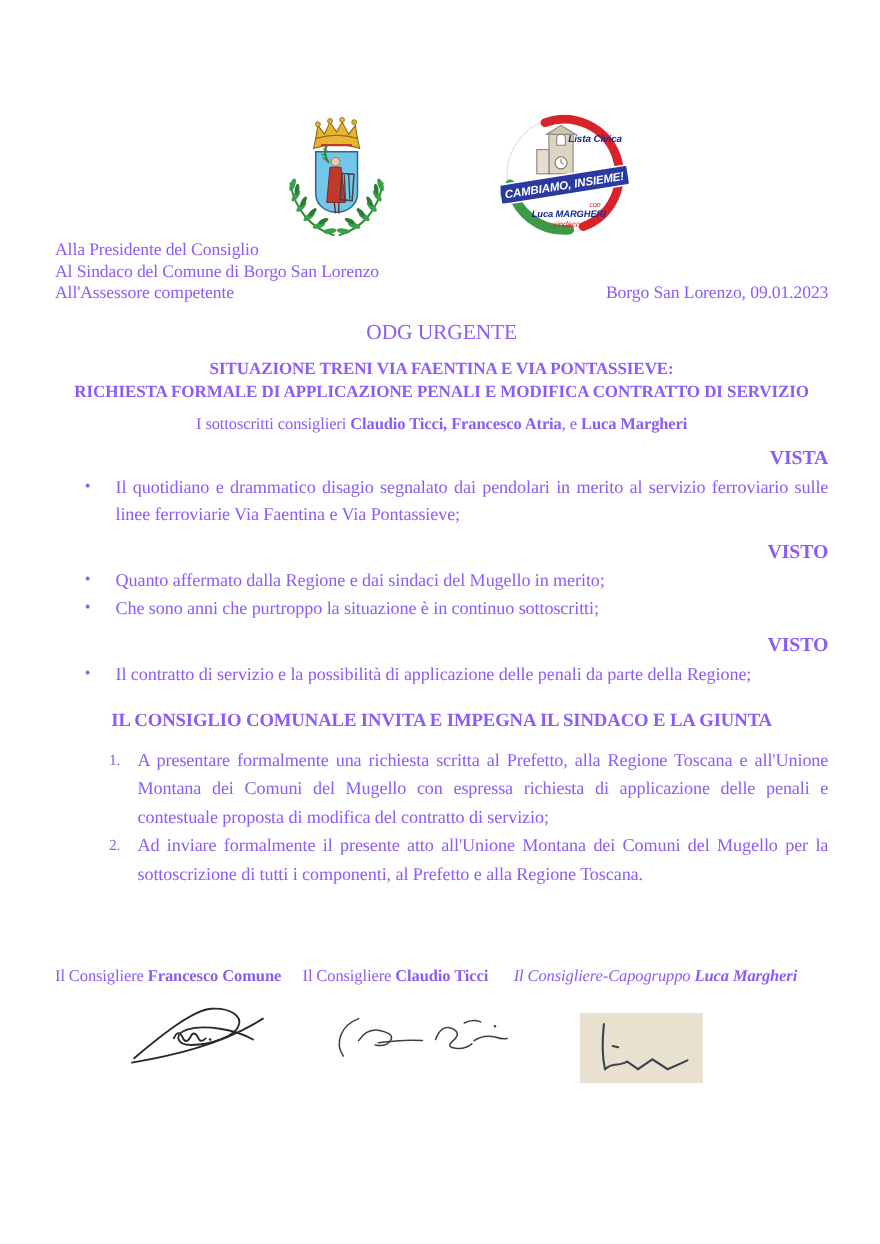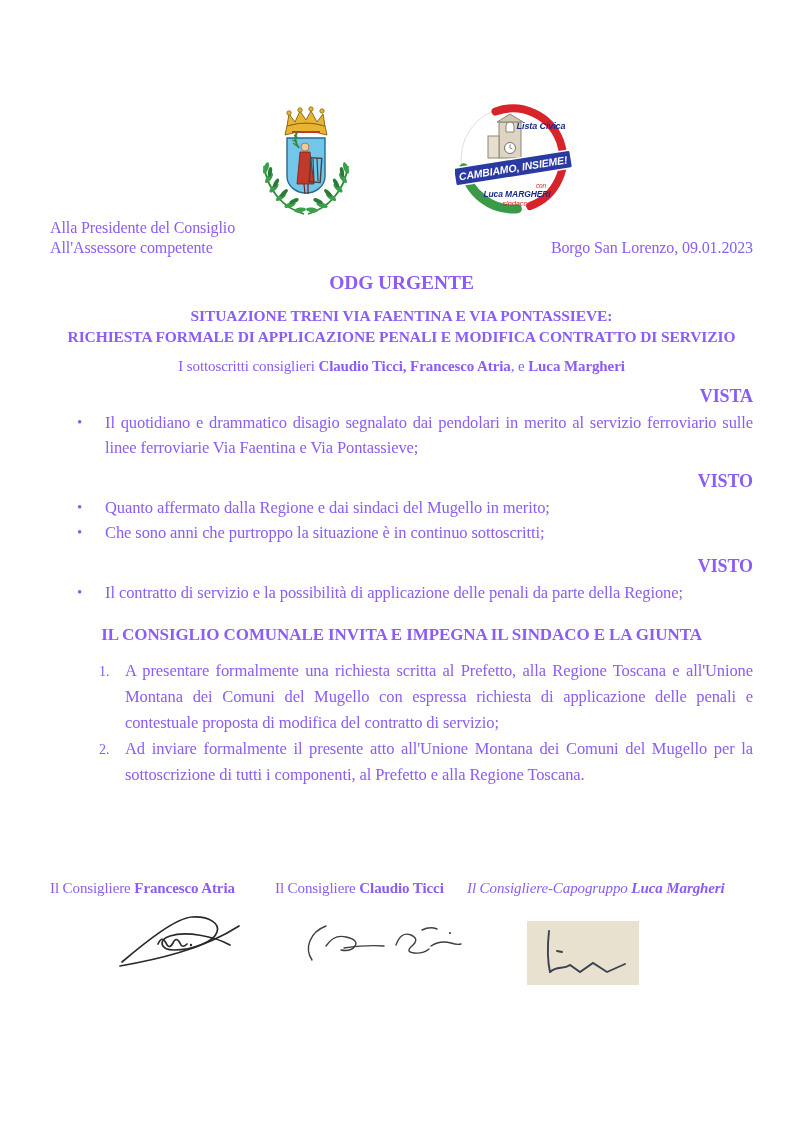--- a/index.html
+++ b/index.html
@@ -15,21 +15,21 @@
   }
   .header { position: relative; height: 218px; }
   .coat-of-arms { position: absolute; left: 252px; top: 102px; }
   .lista-civica { position: absolute; left: 455px; top: 104px; }
 
   .content { margin: 0 47px 0 50px; }
 
   .recipients { font-size: 16px; line-height: 19.5px; }
   .recipient-line3 { display: flex; justify-content: space-between; }
 
-  .doc-title { text-align: center; font-weight: bold; font-size: 19.5px; margin-top: 15px; }
+  .doc-title { text-align: center; font-weight: normal; font-size: 19.5px; margin-top: 15px; }
   .doc-subtitle { text-align: center; font-weight: bold; font-size: 15.5px; line-height: 21px; margin-top: 11px; }
   .intro { text-align: center; font-size: 15px; margin-top: 11px; }
 
   .section-heading { text-align: right; font-weight: bold; font-size: 18px; margin-top: 11px; }
   ul.bullets { list-style: none; margin: 3px 0 0 0; padding: 0; }
   ul.bullets li {
     position: relative; padding-left: 55px;
     font-size: 16.5px; line-height: 25px; text-align: justify;
   }
   ul.bullets li::before {
@@ -140,20 +140,21 @@
       <text x="86" y="84" text-anchor="middle" font-family="Liberation Sans, sans-serif" font-size="6.5" font-style="italic" fill="#d8232a">con</text>
       <text x="62" y="93" text-anchor="middle" font-family="Liberation Sans, sans-serif" font-size="8.5" font-weight="bold" font-style="italic" fill="#1a2a8a">Luca MARGHERI</text>
       <text x="60" y="102" text-anchor="middle" font-family="Liberation Sans, sans-serif" font-size="7.5" font-style="italic" fill="#d8232a">sindaco</text>
     </svg>
   </div>
 
   <div class="content">
 
     <div class="recipients">
       <div>Alla Presidente del Consiglio</div>
+      <div>Al Sindaco del Comune di Borgo San Lorenzo</div>
       <div class="recipient-line3">
         <span>All'Assessore competente</span>
         <span>Borgo San Lorenzo, 09.01.2023</span>
       </div>
     </div>
 
     <div class="doc-title">ODG URGENTE</div>
 
     <div class="doc-subtitle">
       <div>SITUAZIONE TRENI VIA FAENTINA E VIA PONTASSIEVE:</div>
@@ -180,21 +181,21 @@
 
     <div class="resolution-heading">IL CONSIGLIO COMUNALE INVITA E IMPEGNA IL SINDACO E LA GIUNTA</div>
     <ol class="resolution">
       <li>A presentare formalmente una richiesta scritta al Prefetto, alla Regione Toscana e all'Unione Montana dei Comuni del Mugello con espressa richiesta di applicazione delle penali e contestuale proposta di modifica del contratto di servizio;</li>
       <li>Ad inviare formalmente il presente atto all'Unione Montana dei Comuni del Mugello per la sottoscrizione di tutti i componenti, al Prefetto e alla Regione Toscana.</li>
     </ol>
 
   </div>
 
   <div class="signature-block">
-    <span class="sig-label sig-label-1"><span>Il Consigliere </span><b>Francesco Atria</b></span>
+    <span class="sig-label sig-label-1"><span>Il Consigliere </span><b>Francesco Comune</b></span>
     <span class="sig-label sig-label-2"><span>Il Consigliere </span><b>Claudio Ticci</b></span>
     <span class="sig-label sig-label-3"><span>Il Consigliere-Capogruppo </span><b>Luca Margheri</b></span>
 
     <svg class="sig-img sig-img-1" width="124" height="56" viewBox="0 0 124 56">
       <g fill="none" stroke="#2a2a2a" stroke-width="1.7" stroke-linecap="round">
         <path d="M4,50 C30,28 58,6 74,5 C92,4 102,12 99,20 C96,30 74,38 56,38 C42,38 40,28 52,24 C68,19 96,24 112,33"></path>
         <path d="M2,54 C36,48 84,38 121,14"></path>
         <path d="M40,32 q4,-9 8,-1 q3,7 7,0 q3,-7 7,0 q2,6 7,1"></path>
         <circle cx="73" cy="33" r="1.2" fill="#2a2a2a" stroke="none"></circle>
       </g>

